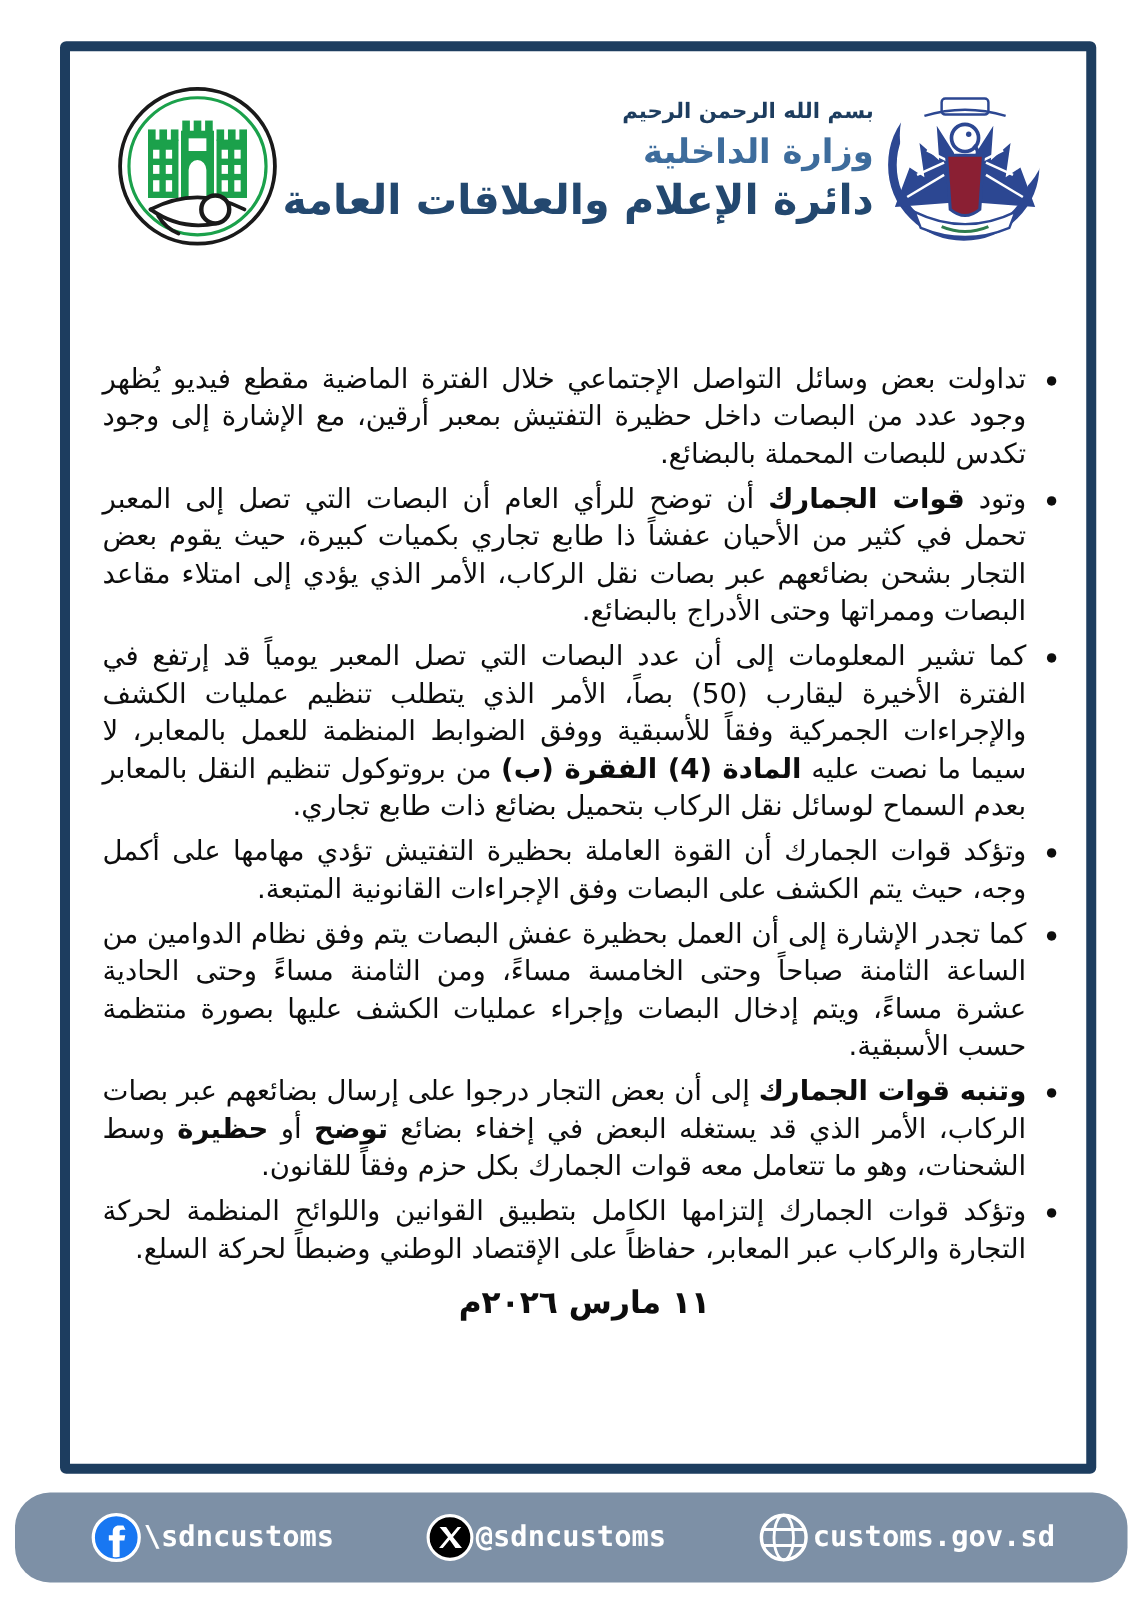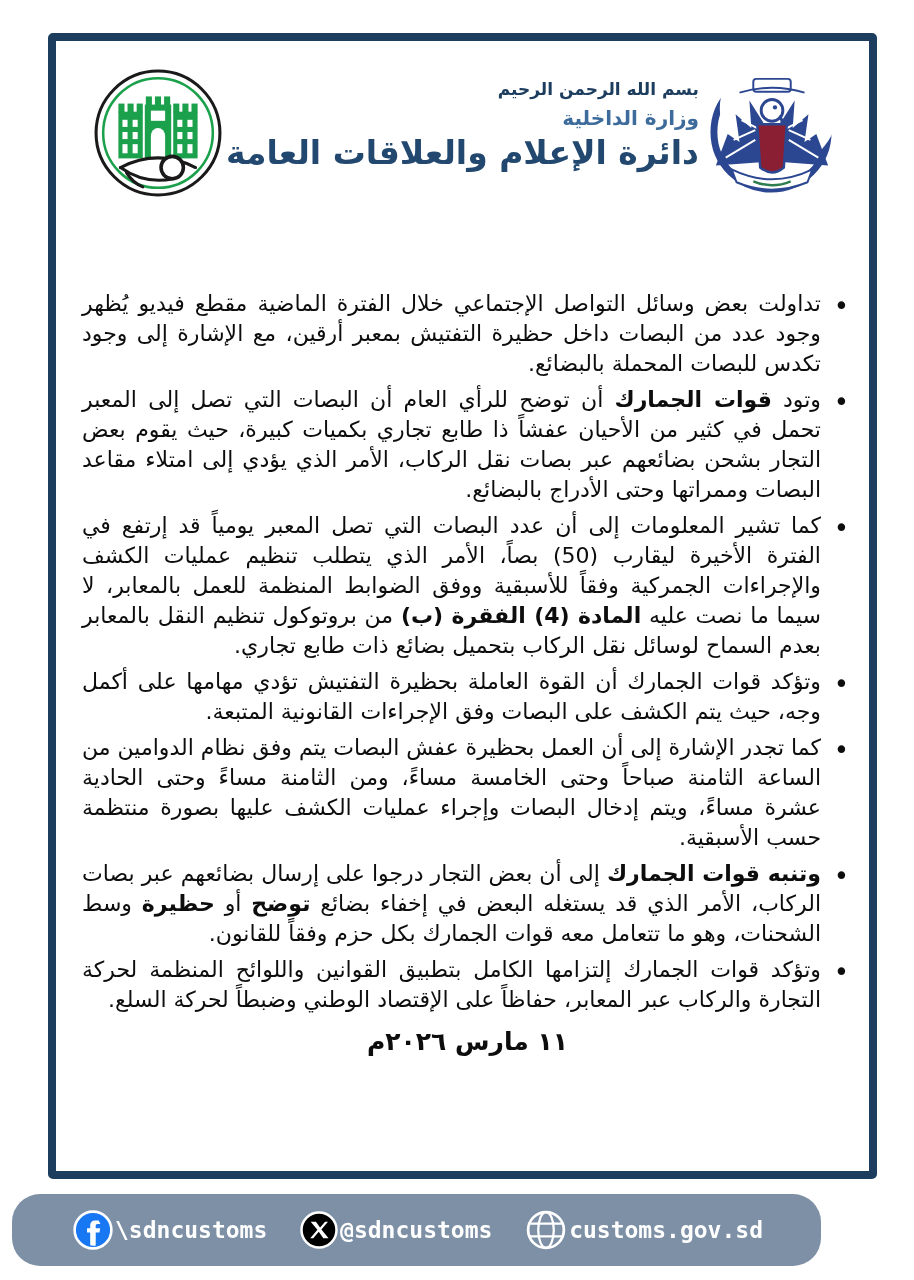--- a/index.html
+++ b/index.html
@@ -9,21 +9,21 @@
   }
   .frame{
     position:absolute;left:48px;top:33px;width:829px;height:1146px;
     border:8px solid #1d3d5f;border-radius:5px;box-sizing:border-box;background:#ffffff;
   }
   
   .logo-left{position:absolute;left:36px;top:26px;width:132px;height:132px;}
   .logo-right{position:absolute;right:12px;top:30px;width:168px;height:128px;}
   .header-center{position:absolute;left:170px;right:170px;top:10px;text-align:right;direction:rtl;margin-top:28px;}
   .bismillah{font-size:17px;font-weight:bold;color:#1d3d5f;letter-spacing:-1px;}
-  .ministry{font-size:20px;font-weight:bold;color:#3d6c9c;margin-top:7px;}
+  .ministry{font-size:27px;font-weight:bold;color:#3d6c9c;margin-top:7px;}
   .hq{font-size:31px;font-weight:bold;color:#35638f;margin-top:3px;}
   .dept{font-size:33px;font-weight:bold;color:#23486f;margin-top:3px;}
   
   .badge{
     position:absolute;top:160px;left:50%;transform:translateX(-50%);
     background:#f5928c;border-radius:16px;height:64px;min-width:250px;
     display:flex;align-items:center;justify-content:center;
     padding:0 58px 0 34px;box-sizing:border-box;
   }
   .badge-label{color:#ffffff;font-size:37px;font-weight:bold;direction:rtl;line-height:1;padding-bottom:6px;}
@@ -39,21 +39,21 @@
   .content li::before{
     content:"•";position:absolute;right:4px;top:0;font-size:26px;line-height:34px;color:#0d0d0d;
   }
   .content .b{font-weight:bold;}
   .press-date{
     text-align:center;font-size:25px;font-weight:bold;color:#0d0d0d;
     margin-top:12px;direction:rtl;
   }
   
   .footer{
-    position:absolute;left:12px;top:1194px;width:809px;height:72px;
+    position:absolute;left:12px;top:1194px;width:890px;height:72px;
     background:#7d90a6;border-radius:28px;display:flex;align-items:center;
     justify-content:space-between;padding:0 58px 0 60px;box-sizing:border-box;direction:ltr;
   }
   .footer-item{display:flex;align-items:center;gap:1px;color:#ffffff;
     font-family:"DejaVu Sans Mono",monospace;font-weight:bold;font-size:23px;cursor:pointer;}
   .footer-item svg{flex:0 0 auto;}
 </style>
 </head>
 <body>
 

